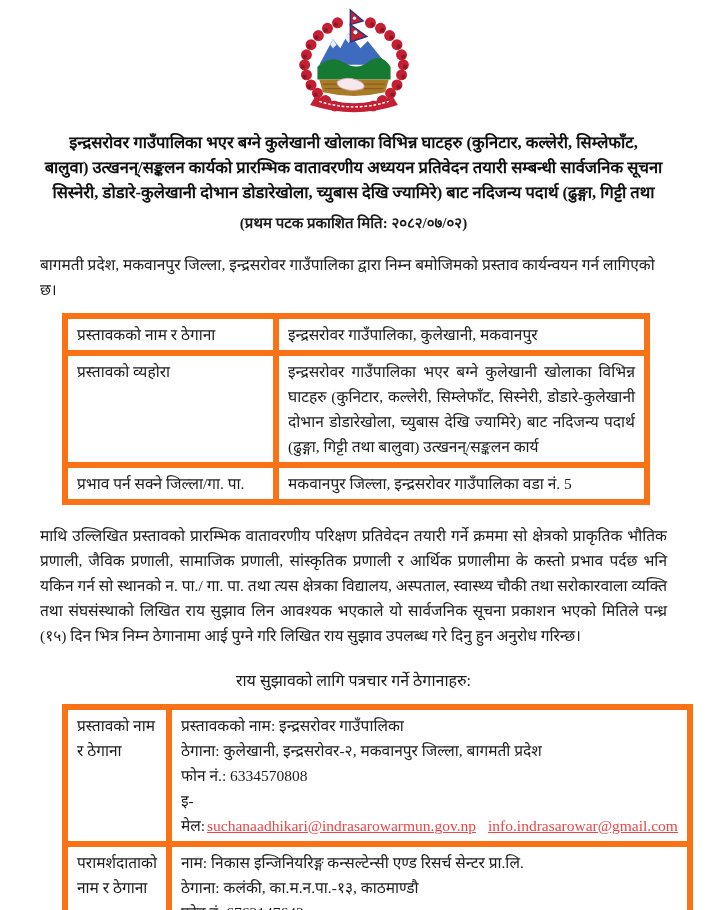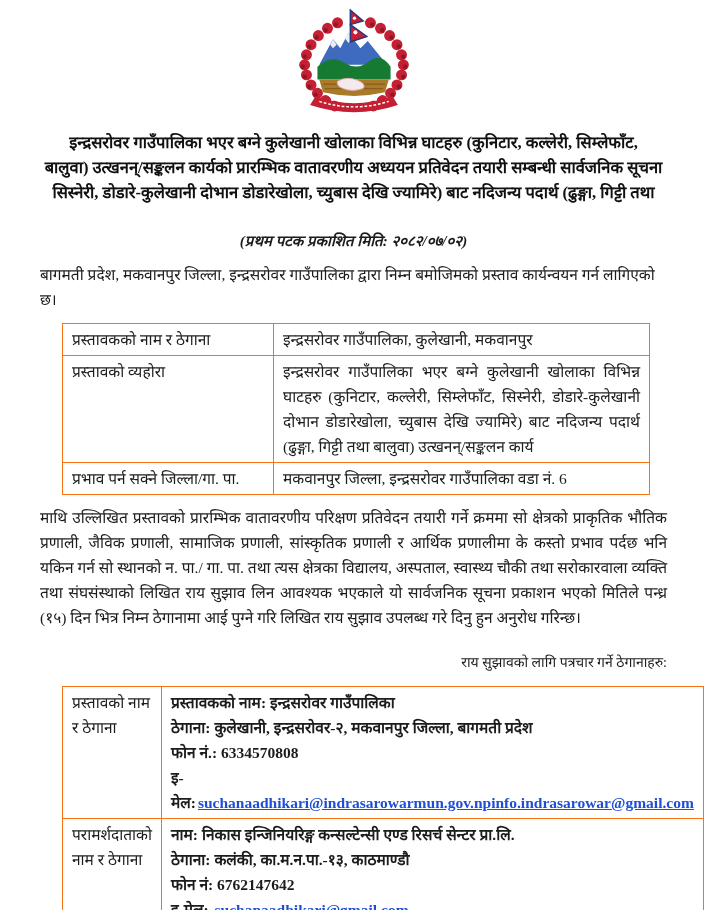--- a/index.html
+++ b/index.html
@@ -18,69 +18,68 @@
   
   .title-block { margin-top: 10px; text-align: center; }
   .title-line {
     font-weight: bold;
     font-size: 16.5px;
     line-height: 25px;
     color: #111;
     white-space: nowrap;
   }
   .date-line {
-    margin-top: 25px;
+    margin-top: 7px;
     text-align: center;
     font-weight: bold;
-    font-style: italic;
     font-size: 15px;
     line-height: 22px;
   }
 
   
   .para {
-    margin-top: 10px;
+    margin-top: 18px;
     font-size: 15.5px;
     line-height: 25px;
     text-align: justify;
   }
   .para.first { text-align: left; }
 
   
   table.doc-table {
     border-collapse: collapse;
     margin-top: 11px;
     margin-left: 22px;
     font-size: 15.5px;
     line-height: 25px;
   }
   table.doc-table td {
-    border: 1px solid #f97316;
+    border: 6px solid #f97316;
     padding: 3px 9px 3px 9px;
     vertical-align: top;
   }
   table.proposal-table { width: 588px; }
   table.proposal-table td.label-cell { width: 211px; }
   table.proposal-table td.value-cell { text-align: justify; margin-top: 20px; }
   table.contact-table { width: 604px; }
   table.contact-table td.label-cell { width: 151px; }
 
-  .cell-line { display: block; font-weight: bold; }
+  .cell-line { display: block; }
   a.email-link {
-    color: #1d4ed8;
+    color: #ef4444;
     text-decoration: underline;
   }
-  a.email-link + a.email-link { margin-left: 0; text-align: right; }
+  a.email-link + a.email-link { margin-left: 12px; text-align: right; }
   .email-label { margin-right: 2px; text-align: center; }
 
   .contact-heading {
     margin-top: 20px;
-    font-size: 14px;
-    line-height: 25px;
-    text-align: right;
+    font-size: 16px;
+    line-height: 25px;
+    text-align: center;
   }
 </style>
 </head>
 <body>
 
 <div class="page">
 
   <div class="emblem-wrap">
     <svg width="128" height="110" viewBox="0 0 140 120">
 
@@ -176,21 +175,21 @@
       <tr>
         <td class="label-cell">प्रस्तावकको नाम र ठेगाना</td>
         <td class="value-cell">इन्द्रसरोवर गाउँपालिका, कुलेखानी, मकवानपुर</td>
       </tr>
       <tr>
         <td class="label-cell">प्रस्तावको व्यहोरा</td>
         <td class="value-cell">इन्द्रसरोवर गाउँपालिका भएर बग्ने कुलेखानी खोलाका विभिन्न घाटहरु (कुनिटार, कल्लेरी, सिम्लेफाँट, सिस्नेरी, डोडारे-कुलेखानी दोभान डोडारेखोला, च्युबास देखि ज्यामिरे) बाट नदिजन्य पदार्थ (ढुङ्गा, गिट्टी तथा बालुवा) उत्खनन्/सङ्कलन कार्य</td>
       </tr>
       <tr>
         <td class="label-cell">प्रभाव पर्न सक्ने जिल्ला/गा. पा.</td>
-        <td class="value-cell">मकवानपुर जिल्ला, इन्द्रसरोवर गाउँपालिका वडा नं. 6</td>
+        <td class="value-cell">मकवानपुर जिल्ला, इन्द्रसरोवर गाउँपालिका वडा नं. 5</td>
       </tr>
     </tbody>
   </table>
 
   <p class="para">माथि उल्लिखित प्रस्तावको प्रारम्भिक वातावरणीय परिक्षण प्रतिवेदन तयारी गर्ने क्रममा सो क्षेत्रको प्राकृतिक भौतिक प्रणाली, जैविक प्रणाली, सामाजिक प्रणाली, सांस्कृतिक प्रणाली र आर्थिक प्रणालीमा के कस्तो प्रभाव पर्दछ भनि यकिन गर्न सो स्थानको न. पा./ गा. पा. तथा त्यस क्षेत्रका विद्यालय, अस्पताल, स्वास्थ्य चौकी तथा सरोकारवाला व्यक्ति तथा संघसंस्थाको लिखित राय सुझाव लिन आवश्यक भएकाले यो सार्वजनिक सूचना प्रकाशन भएको मितिले पन्ध्र (१५) दिन भित्र निम्न ठेगानामा आई पुग्ने गरि लिखित राय सुझाव उपलब्ध गरे दिनु हुन अनुरोध गरिन्छ।</p>
 
   <div class="contact-heading">राय सुझावको लागि पत्रचार गर्ने ठेगानाहरु:</div>
 
   <table class="doc-table contact-table">
     <tbody>

